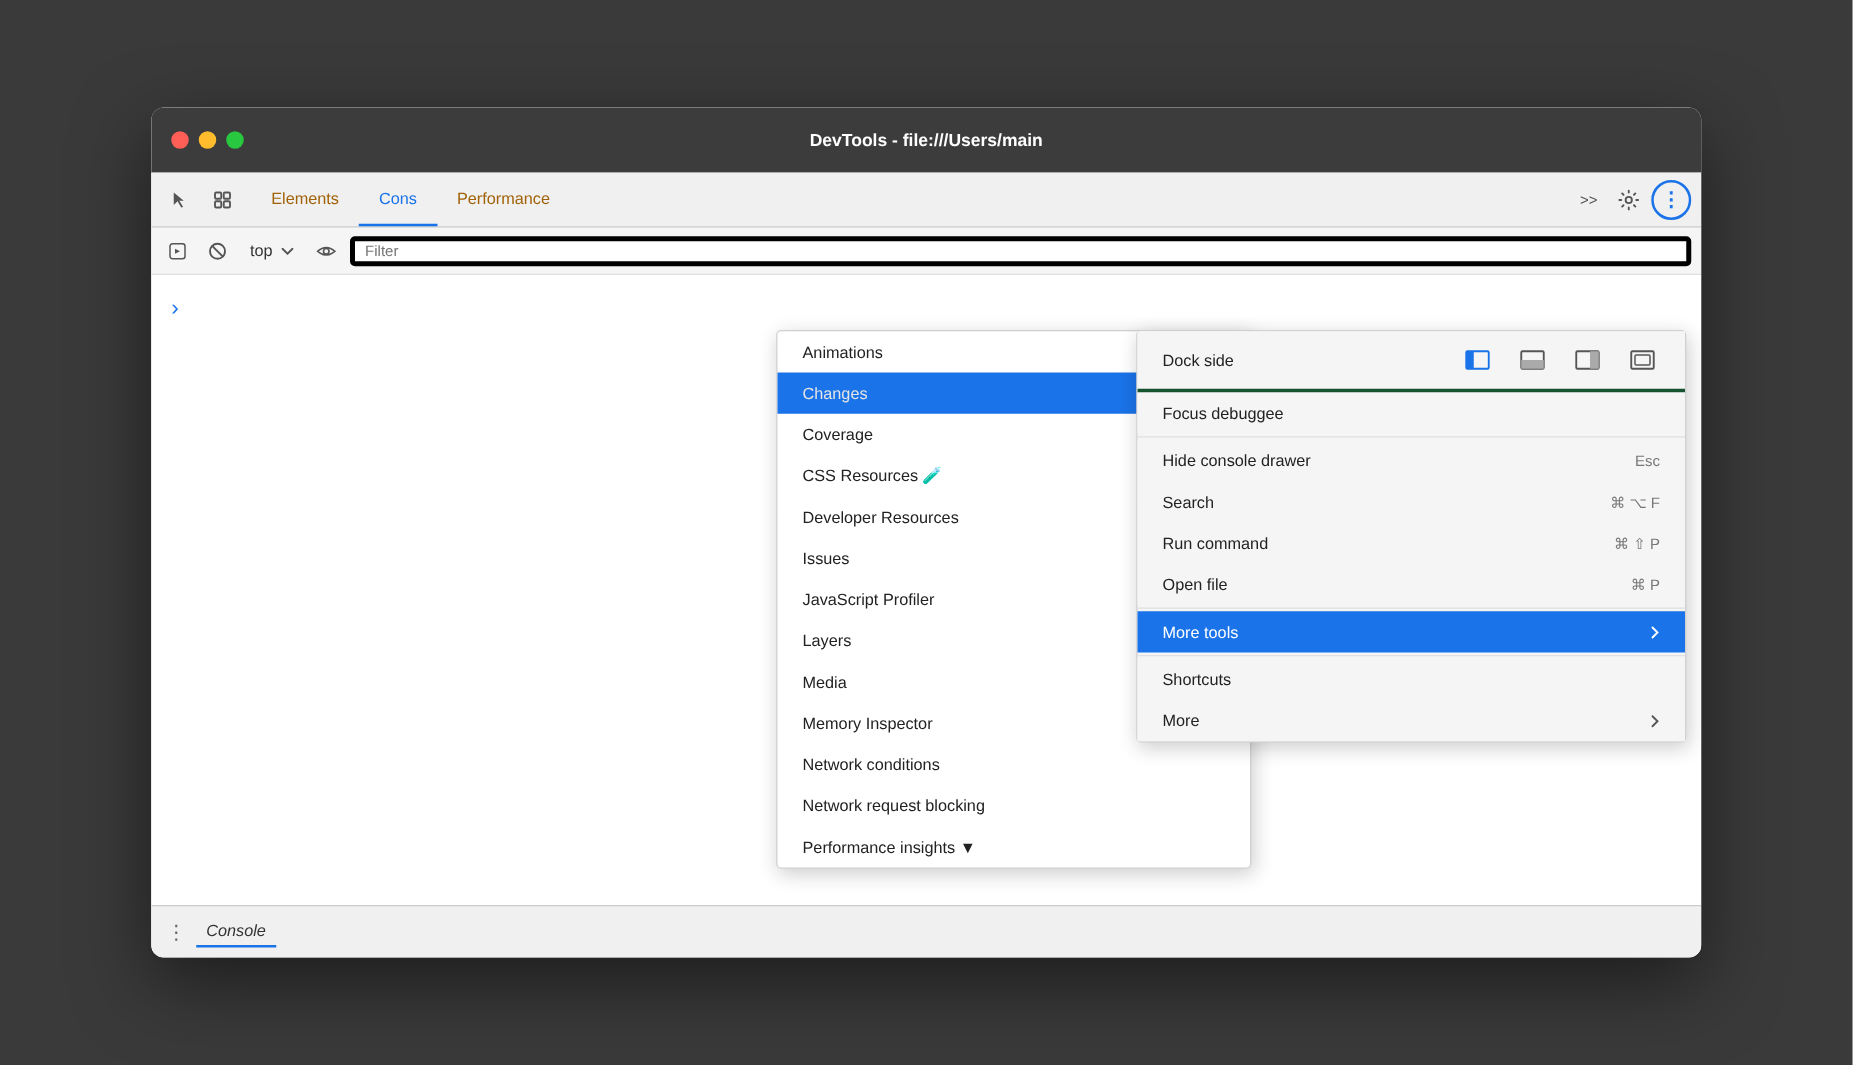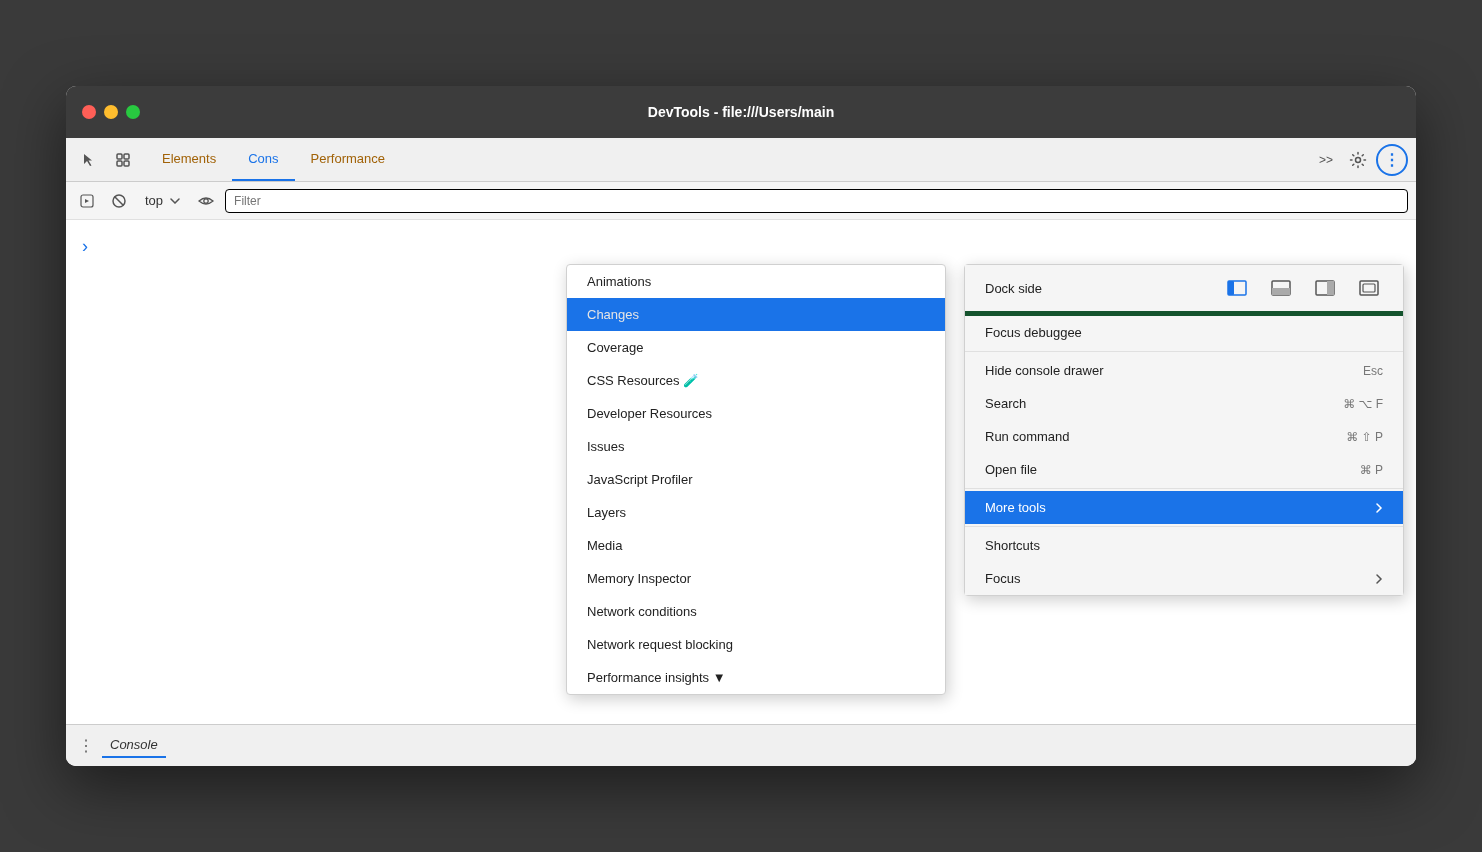--- a/index.html
+++ b/index.html
@@ -7,21 +7,21 @@
       background: #3a3a3a;
       display: flex;
       justify-content: center;
       align-items: center;
       width: 1482px;
       height: 852px;
       font-family: -apple-system, BlinkMacSystemFont, 'Segoe UI', sans-serif;
     }
 
     .window {
-      width: 1350px;
+      width: 1240px;
       height: 680px;
       background: #f0f0f0;
       border-radius: 10px;
       overflow: hidden;
       box-shadow: 0 20px 60px rgba(0,0,0,0.5);
       display: flex;
       flex-direction: column;
     }
 
     
@@ -187,21 +187,21 @@
       padding: 2px 6px;
       border: 1px solid transparent;
       border-radius: 4px;
       cursor: pointer;
       font-size: 13px;
       color: #333;
       background: transparent;
     }
     .filter-input {
       flex: 1;
-      border: 1px solid #000000;
+      border: 4px solid #000000;
       border-radius: 4px;
       padding: 2px 8px;
       font-size: 12px;
       background: #fff;
       outline: none;
       height: 24px;
     }
 
     
     .main-content {
@@ -289,21 +289,21 @@
       box-shadow: 2px 4px 16px rgba(0,0,0,0.2);
       width: 440px;
       z-index: 100;
       pointer-events: all;
     }
     .dock-side-section {
       padding: 12px 20px;
       display: flex;
       align-items: center;
       gap: 16px;
-      border-bottom: 5px solid #14532d;
+      border-bottom: 3px solid #14532d;
       background: #f5f5f5;
       justify-content: center;
     }
     .dock-side-label {
       font-size: 13px;
       color: #222;
       flex: 1;
     }
     .dock-icon-btn {
       width: 28px;
@@ -551,21 +551,21 @@
                 <path d="M2 2 L6 6 L2 10" stroke="#fff" stroke-width="1.5" fill="none" stroke-linecap="round"></path>
               </svg>
             </span>
           </div>
           <div class="right-menu-divider"></div>
           <div class="right-menu-item">
             <span>Shortcuts</span>
             <span class="shortcut"></span>
           </div>
           <div class="right-menu-item">
-            <span>Focus</span>
+            <span>More</span>
             <span class="shortcut">
               <svg width="8" height="12" viewBox="0 0 8 12">
                 <path d="M2 2 L6 6 L2 10" stroke="#555" stroke-width="1.5" fill="none" stroke-linecap="round"></path>
               </svg>
             </span>
           </div>
         </div>
 
       </div>
     </div>

